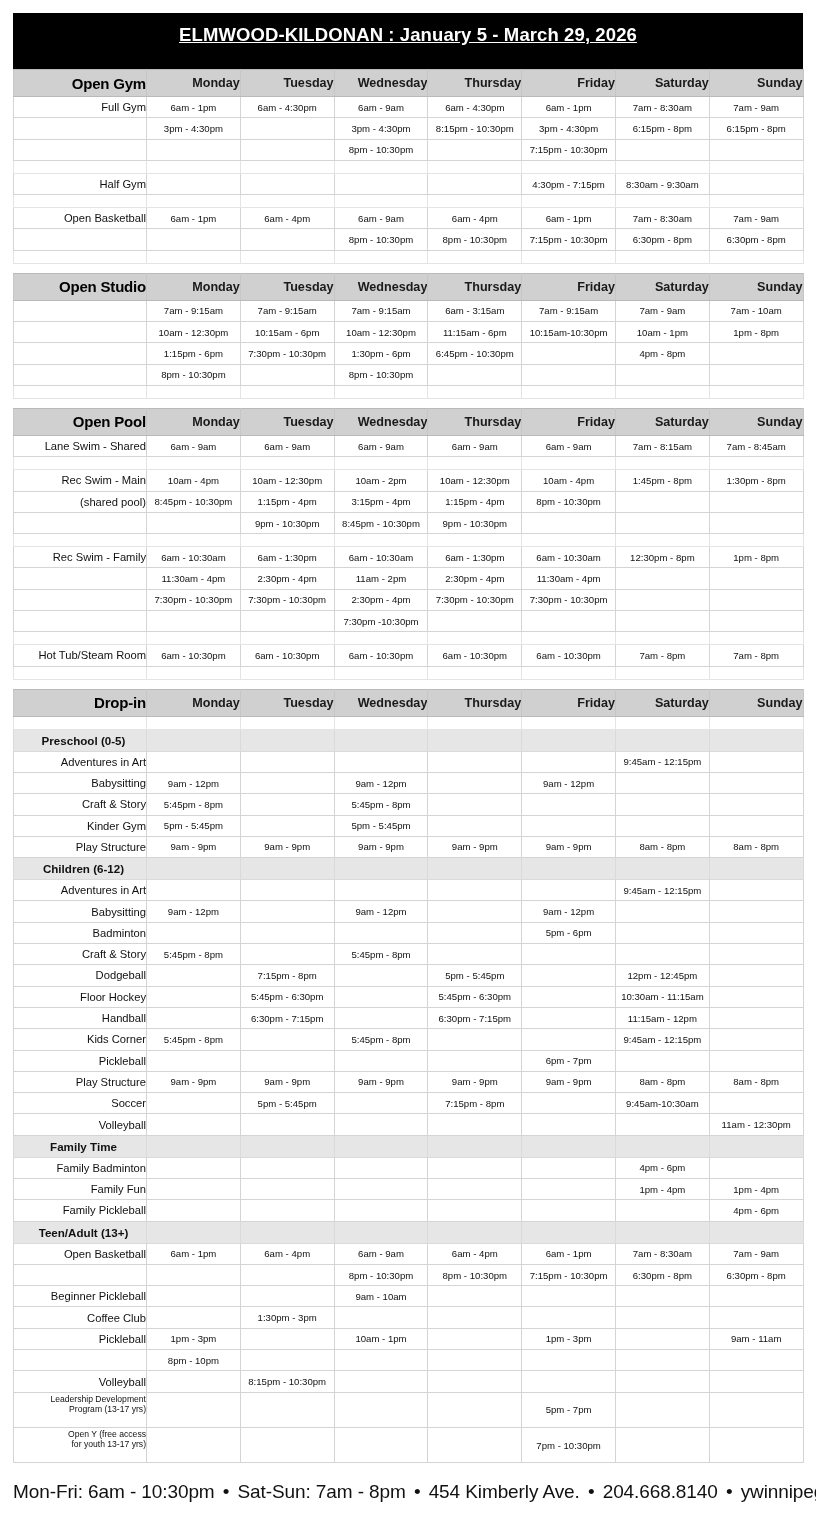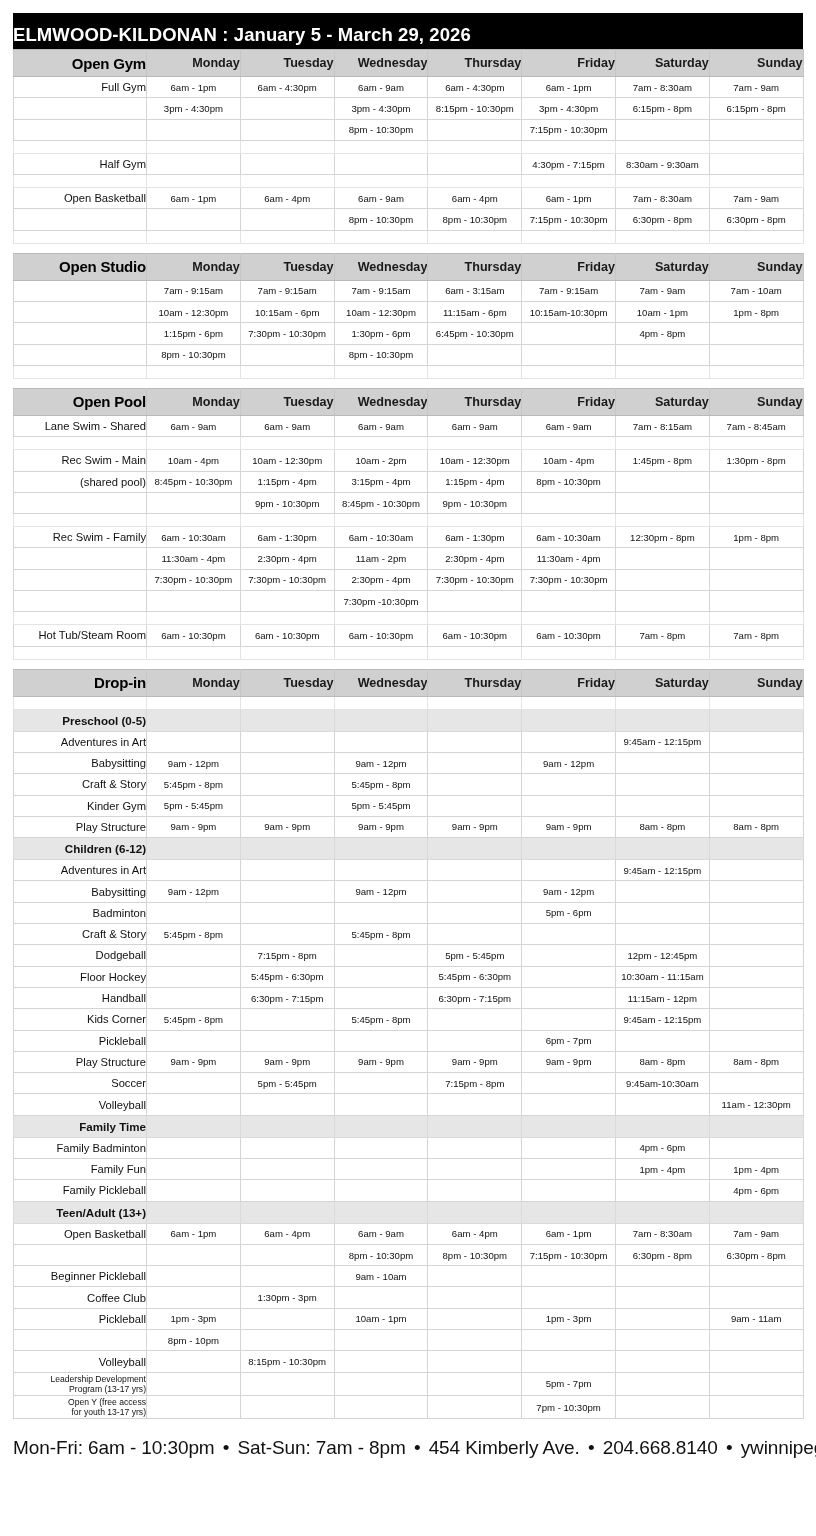--- a/index.html
+++ b/index.html
@@ -18,27 +18,29 @@
     min-height: 1536px;
     background: #ffffff;
     box-sizing: border-box;
     padding: 13px 13px 0 13px;
   }
 
   
   .title-bar {
     background: #000000;
     color: #ffffff;
-    height: 36px;
+    height: 56px;
     line-height: 44px;
+    text-align: center;
     font-size: 18.5px;
     font-weight: bold;
     letter-spacing: 0.1px;
     white-space: nowrap;
     overflow: hidden;
+    text-decoration: underline;
   }
 
   
   table.sched {
     width: 790px;
     border-collapse: collapse;
     table-layout: fixed;
     font-size: 10.2px;
   }
   table.sched col.c-label { width: 133px; }
@@ -81,41 +83,41 @@
     padding-left: 7px;
     font-size: 11.2px;
     color: #111;
     white-space: nowrap;
   }
   tr.data-row td.lbl.two-line {
     font-size: 8.6px;
     line-height: 1.18;
     white-space: normal;
     padding-top: 1px;
-    padding-bottom: 1px;
+    padding-bottom: 13px;
     margin-top: 10px;
   }
   tr.data-row td.val {
     text-align: center;
     font-size: 9.6px;
     color: #111;
     white-space: nowrap;
   }
 
   
   tr.spacer td { height: 12px; border-color: #e4e4e4; }
 
   
   tr.cat-row td {
     background: #e6e6e6;
     height: 21px;
     border-color: #dadada;
   }
   tr.cat-row td.lbl {
-    text-align: right;
+    text-align: center;
     padding-left: 7px;
     font-size: 11.6px;
     font-weight: bold;
     color: #111;
   }
 
   
   .tbl-gap { height: 9px; }
 
   

